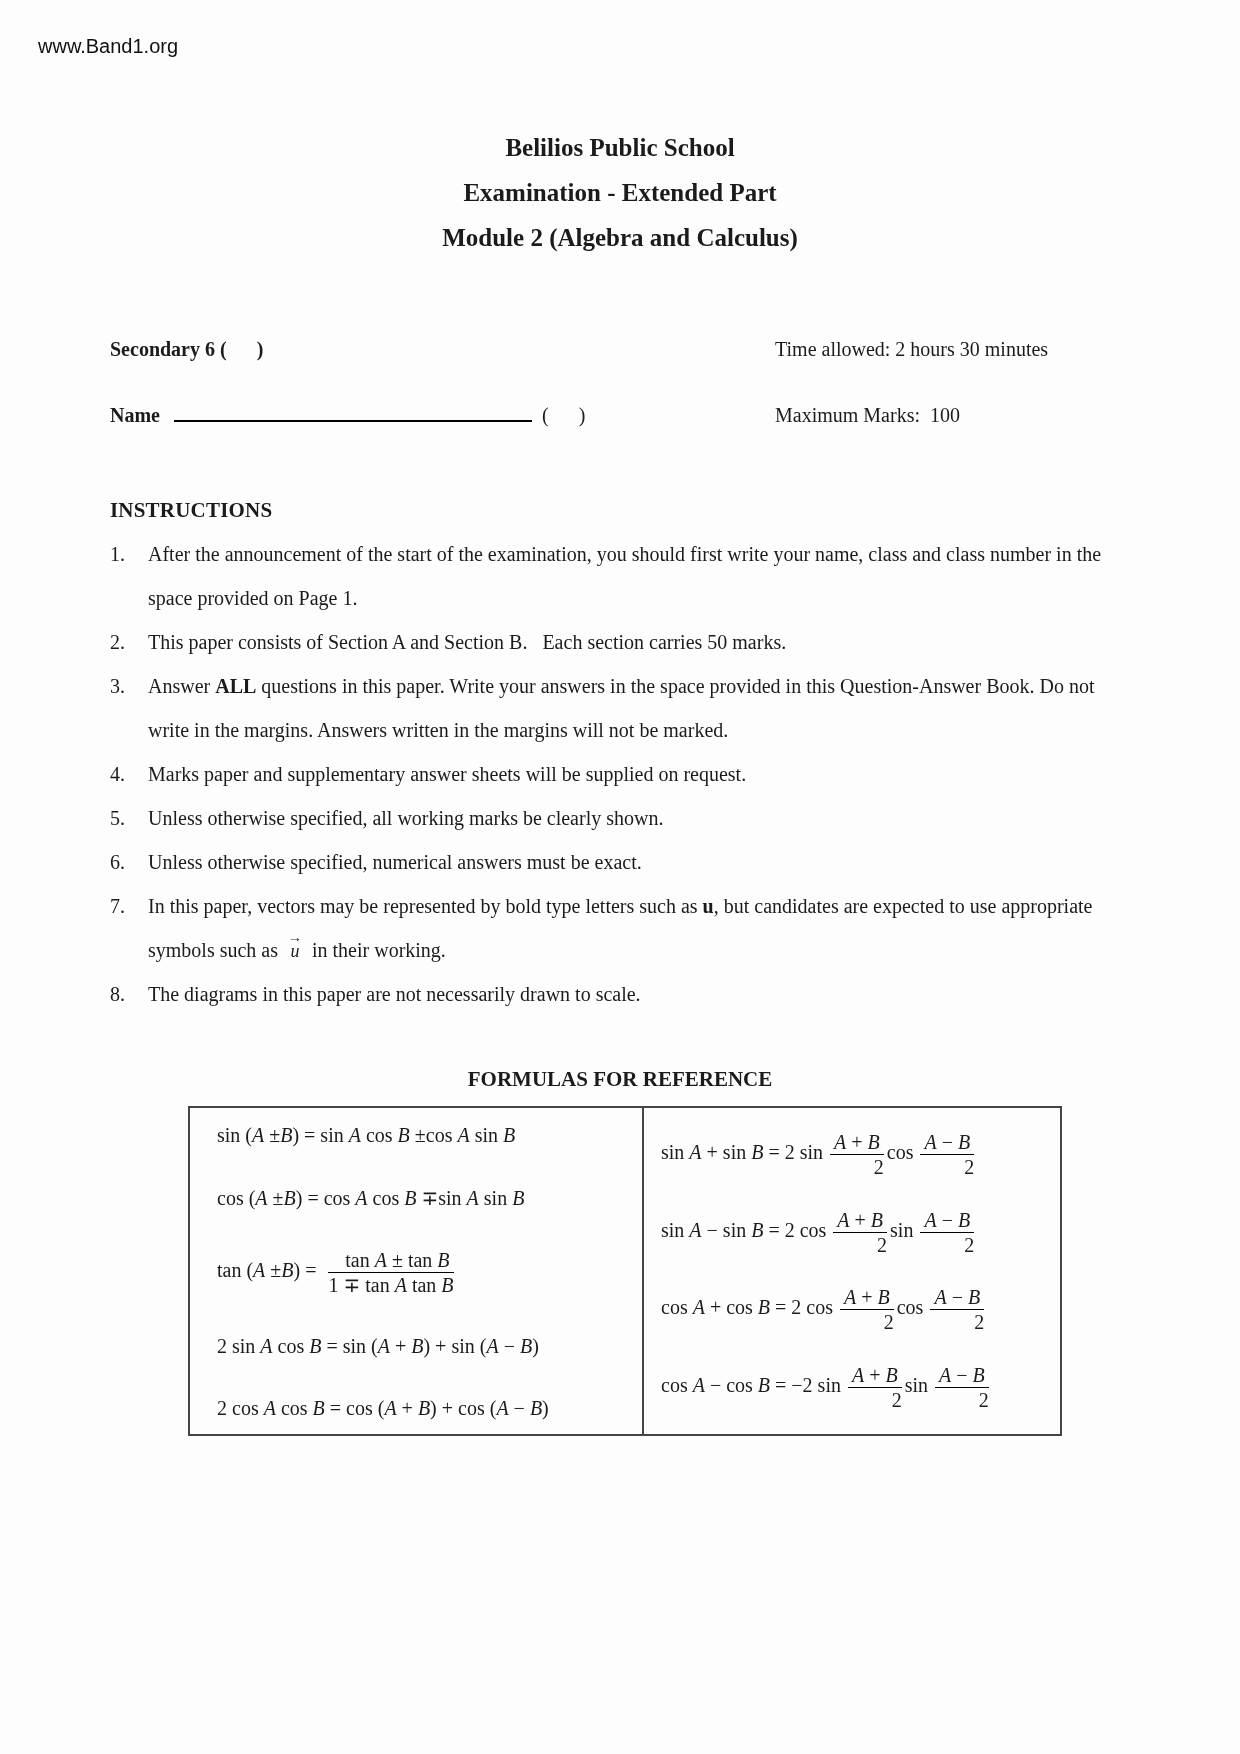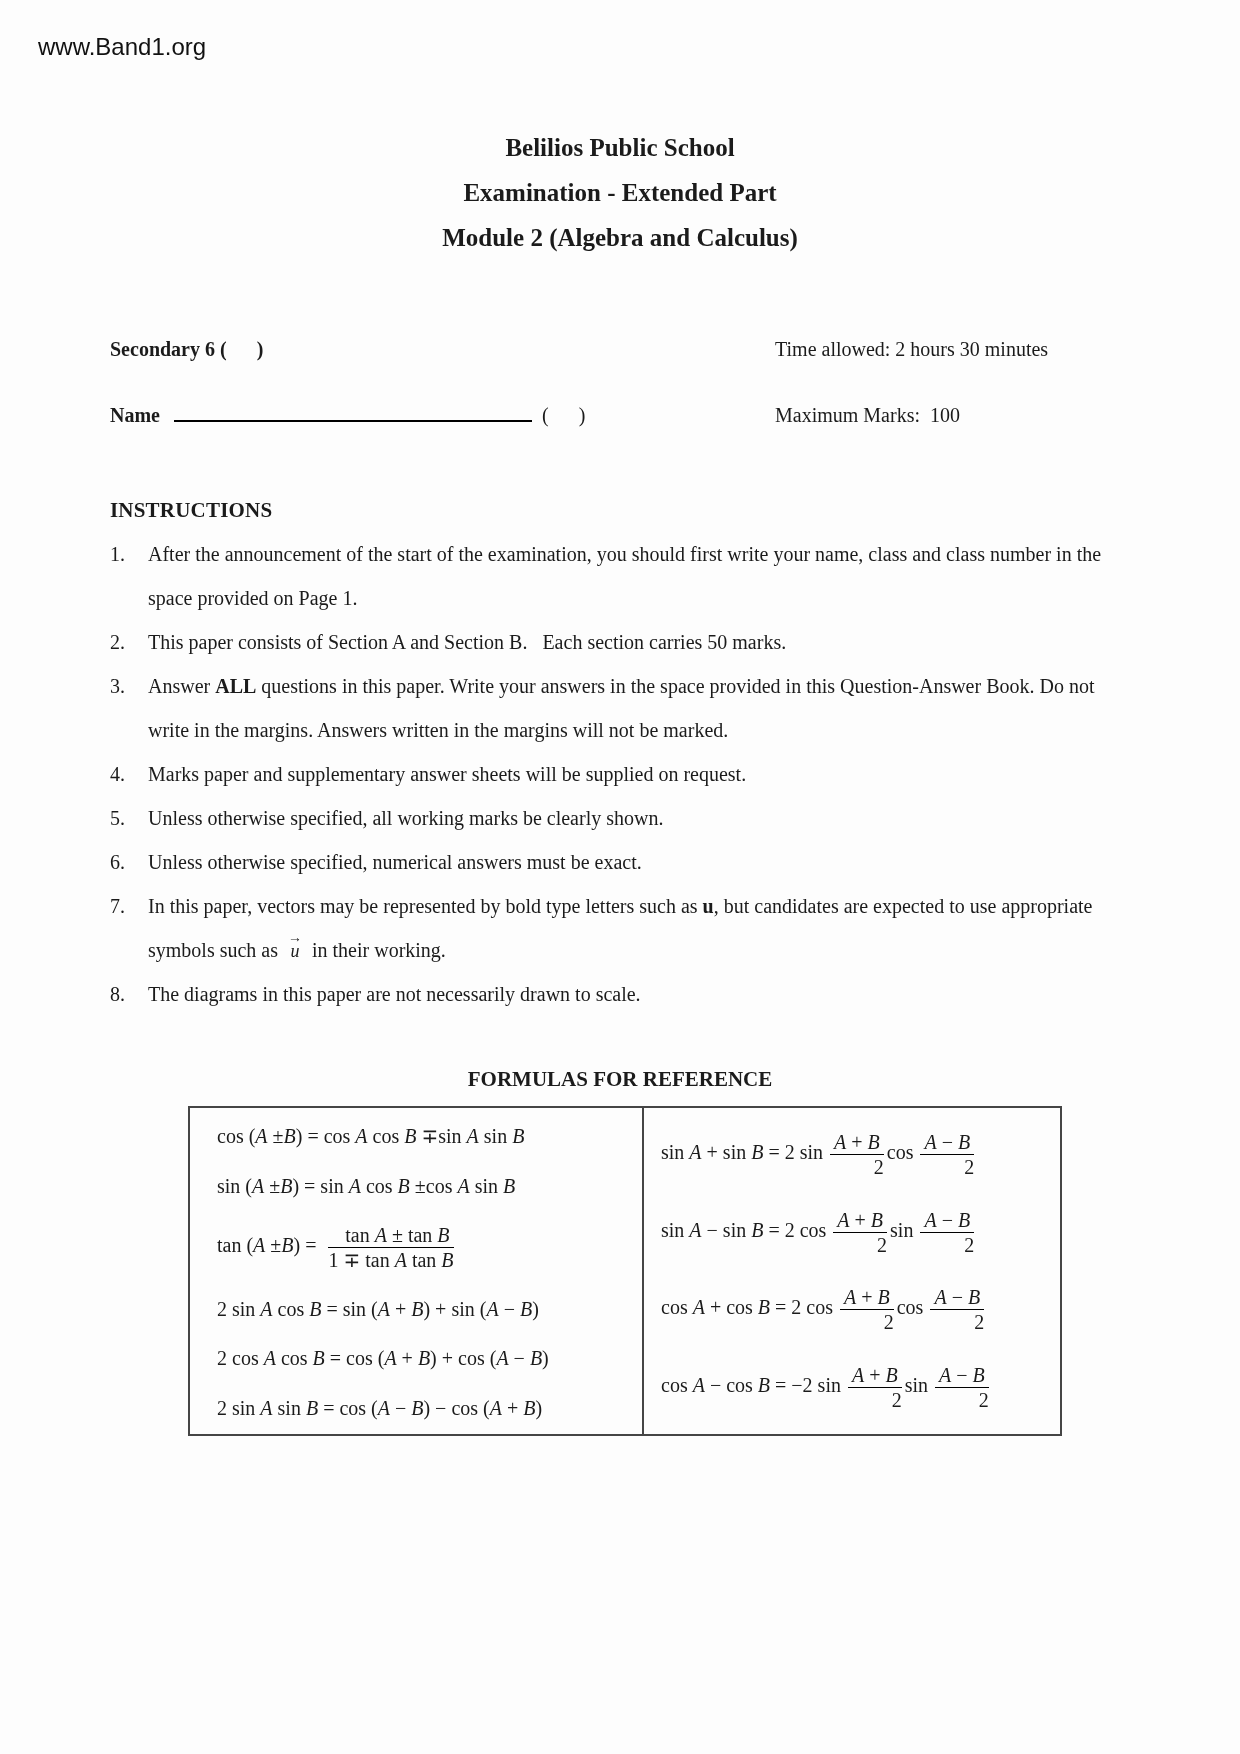--- a/index.html
+++ b/index.html
@@ -9,21 +9,21 @@
     margin:0 auto;
     background:#fdfdfd;
     color:#1b1b1b;
     font-family:"Liberation Serif",serif;
     font-size:20px;
     overflow:hidden;
   }
   .watermark{
     padding:30px 0 0 38px;
     font-family:"Liberation Sans",sans-serif;
-    font-size:24px;
+    font-size:20px;
     line-height:33px;
     color:#111;
   }
   .title-block{
     margin-top:62px;
     width:100%;
     text-align:center;
     font-weight:bold;
     font-size:25px;
     line-height:45px;
@@ -162,26 +162,25 @@
         <span class="ins-num">8.</span>
         <span class="ins-text">The diagrams in this paper are not necessarily drawn to scale.</span>
       </div>
     </div>
 
     <div class="f-heading">FORMULAS FOR REFERENCE</div>
 
     <div class="formula-table">
 
       <div class="f-col f-left">
+        <div class="f-row"><span class="math">sin (<i>A</i> ±<i>B</i>) = sin <i>A</i> cos <i>B</i> ±cos <i>A</i> sin <i>B</i></span></div>
         <div class="f-row"><span class="math">cos (<i>A</i> ±<i>B</i>) = cos <i>A</i> cos <i>B</i> ∓sin <i>A</i> sin <i>B</i></span></div>
-        <div class="f-row"><span class="math">sin (<i>A</i> ±<i>B</i>) = sin <i>A</i> cos <i>B</i> ±cos <i>A</i> sin <i>B</i></span></div>
         <div class="f-row"><span class="math">tan (<i>A</i> ±<i>B</i>) = </span><span class="sp"></span><span class="frac"><span class="num math">tan <i>A</i> ± tan <i>B</i></span><span class="den math">1 ∓ tan <i>A</i> tan <i>B</i></span></span></div>
         <div class="f-row"><span class="math">2 sin <i>A</i> cos <i>B</i> = sin (<i>A</i> + <i>B</i>) + sin (<i>A</i> − <i>B</i>)</span></div>
         <div class="f-row"><span class="math">2 cos <i>A</i> cos <i>B</i> = cos (<i>A</i> + <i>B</i>) + cos (<i>A</i> − <i>B</i>)</span></div>
-        <div class="f-row"><span class="math">2 sin <i>A</i> sin <i>B</i> = cos (<i>A</i> − <i>B</i>) − cos (<i>A</i> + <i>B</i>)</span></div>
       </div>
 
       <div class="f-col f-right">
         <div class="f-row"><span class="math">sin <i>A</i> + sin <i>B</i> = 2 sin</span><span class="sp"></span><span class="frac"><span class="num math"><i>A</i> + <i>B</i></span><span class="den math">2</span></span><span class="math">cos</span><span class="sp"></span><span class="frac"><span class="num math"><i>A</i> − <i>B</i></span><span class="den math">2</span></span></div>
         <div class="f-row"><span class="math">sin <i>A</i> − sin <i>B</i> = 2 cos</span><span class="sp"></span><span class="frac"><span class="num math"><i>A</i> + <i>B</i></span><span class="den math">2</span></span><span class="math">sin</span><span class="sp"></span><span class="frac"><span class="num math"><i>A</i> − <i>B</i></span><span class="den math">2</span></span></div>
         <div class="f-row"><span class="math">cos <i>A</i> + cos <i>B</i> = 2 cos</span><span class="sp"></span><span class="frac"><span class="num math"><i>A</i> + <i>B</i></span><span class="den math">2</span></span><span class="math">cos</span><span class="sp"></span><span class="frac"><span class="num math"><i>A</i> − <i>B</i></span><span class="den math">2</span></span></div>
         <div class="f-row"><span class="math">cos <i>A</i> − cos <i>B</i> = −2 sin</span><span class="sp"></span><span class="frac"><span class="num math"><i>A</i> + <i>B</i></span><span class="den math">2</span></span><span class="math">sin</span><span class="sp"></span><span class="frac"><span class="num math"><i>A</i> − <i>B</i></span><span class="den math">2</span></span></div>
       </div>
 
     </div>

